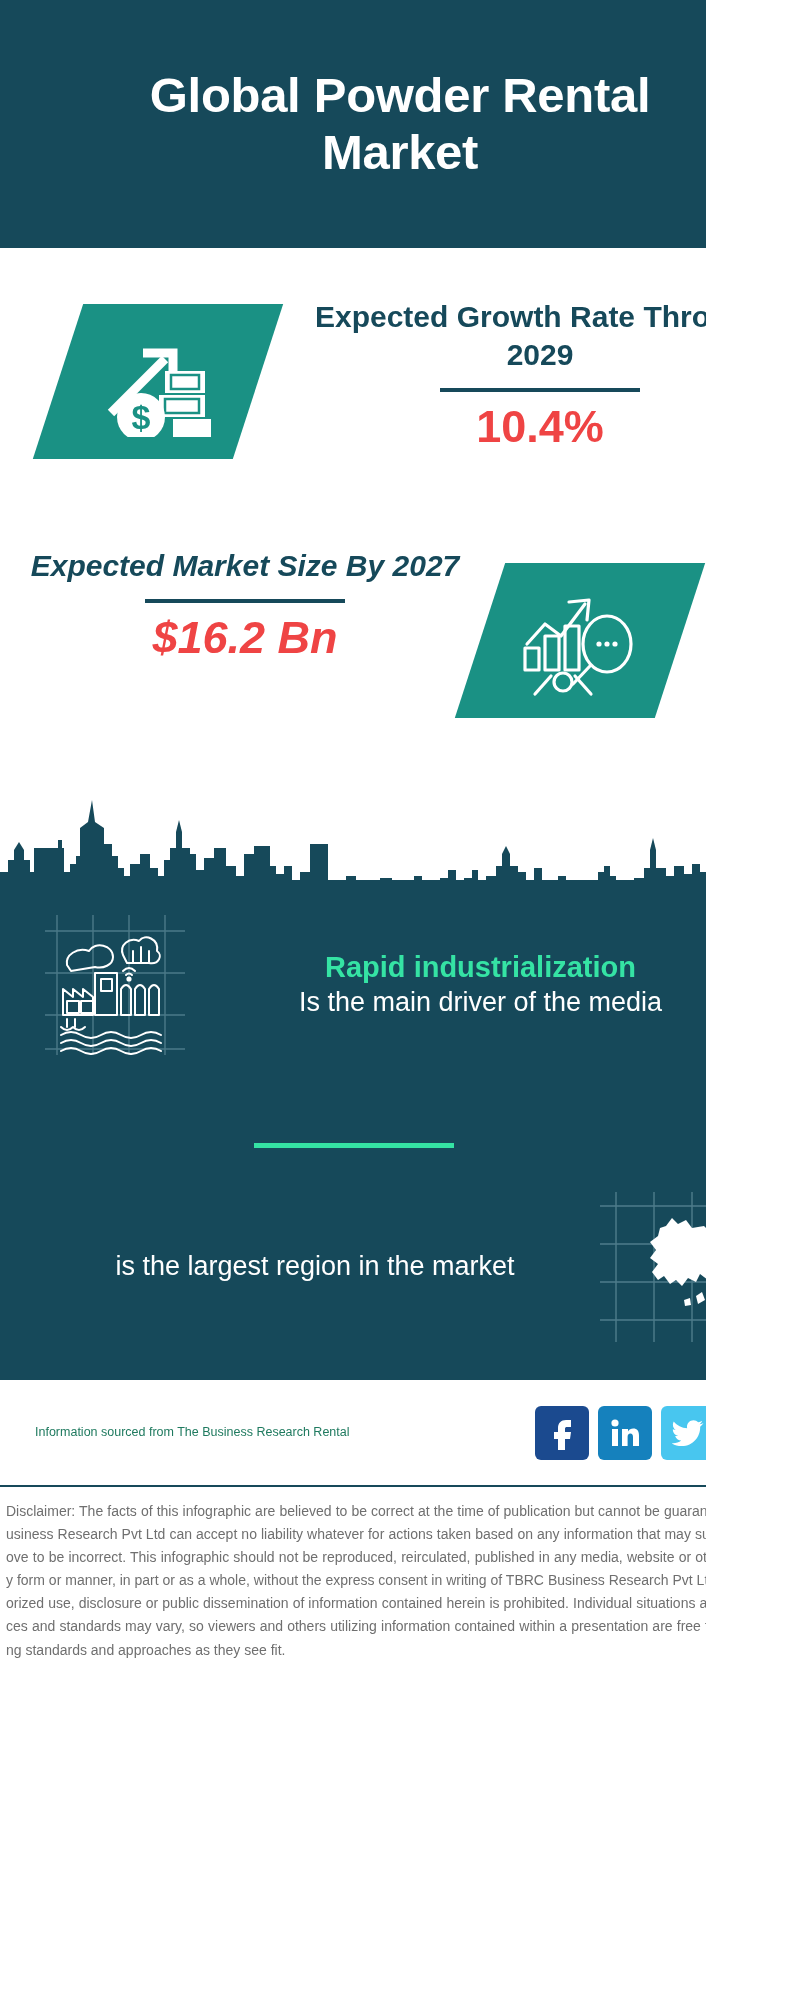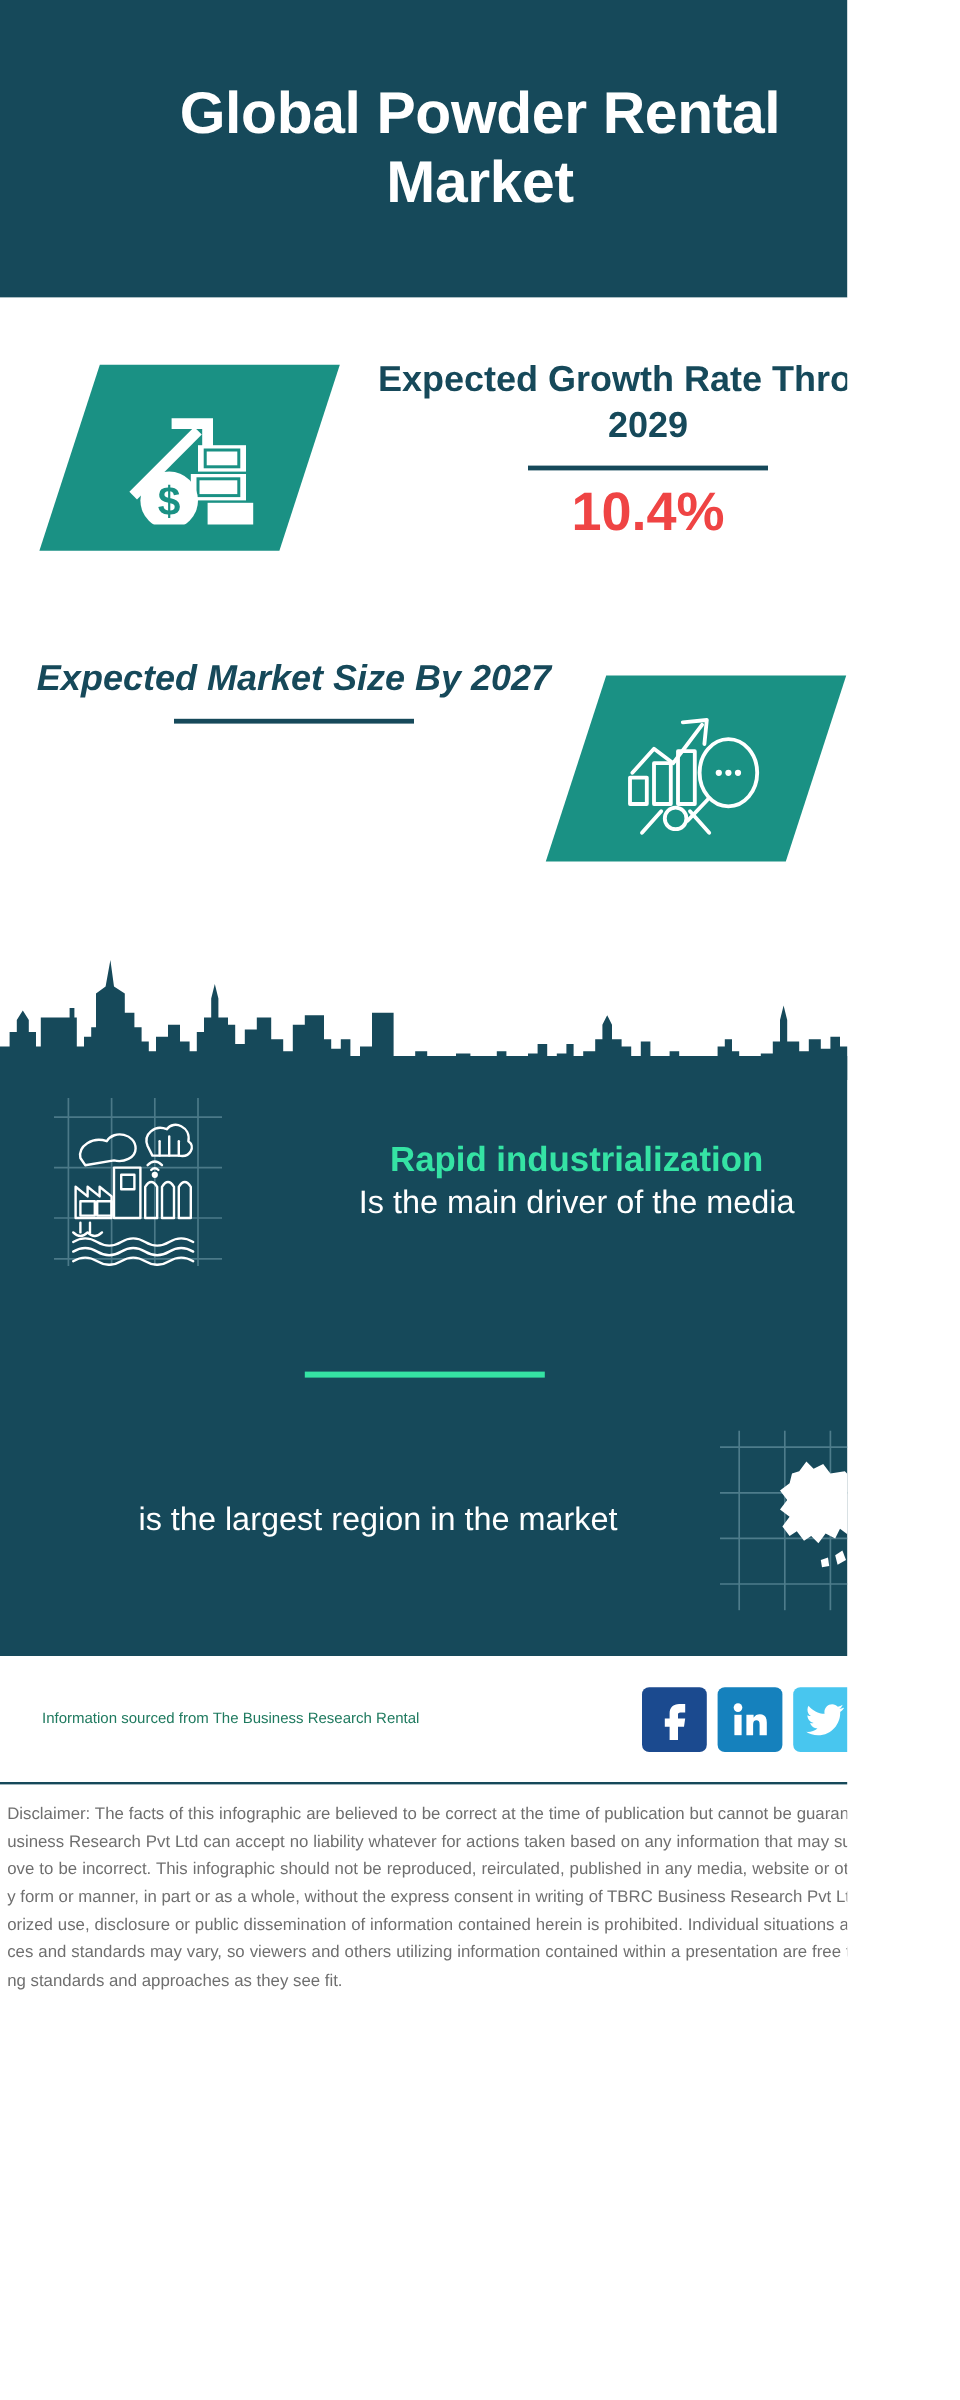--- a/index.html
+++ b/index.html
@@ -248,20 +248,21 @@
       <div class="stat-label">Expected Growth Rate Through 2029</div>
       <div class="rule-dark"></div>
       <div class="stat-value">10.4%</div>
     </div>
   </div>
 
   <div class="stat2">
     <div class="stat2-text">
       <div class="stat-label">Expected Market Size By 2027</div>
       <div class="rule-dark"></div>
+      <div class="stat-value">$16.2 Bn</div>
     </div>
     <div class="para-icon" id="icon2">
       <div class="glyph">
         <svg width="130" height="118" viewBox="0 0 130 118" aria-hidden="true">
           <g fill="none" stroke="#ffffff" stroke-width="3.2" stroke-linecap="round" stroke-linejoin="round">
 
             <polyline points="12,62 30,42 46,54 70,22"></polyline>
             <polyline points="54,20 74,18 72,38"></polyline>
 
             <rect x="10" y="66" width="14" height="22"></rect>

